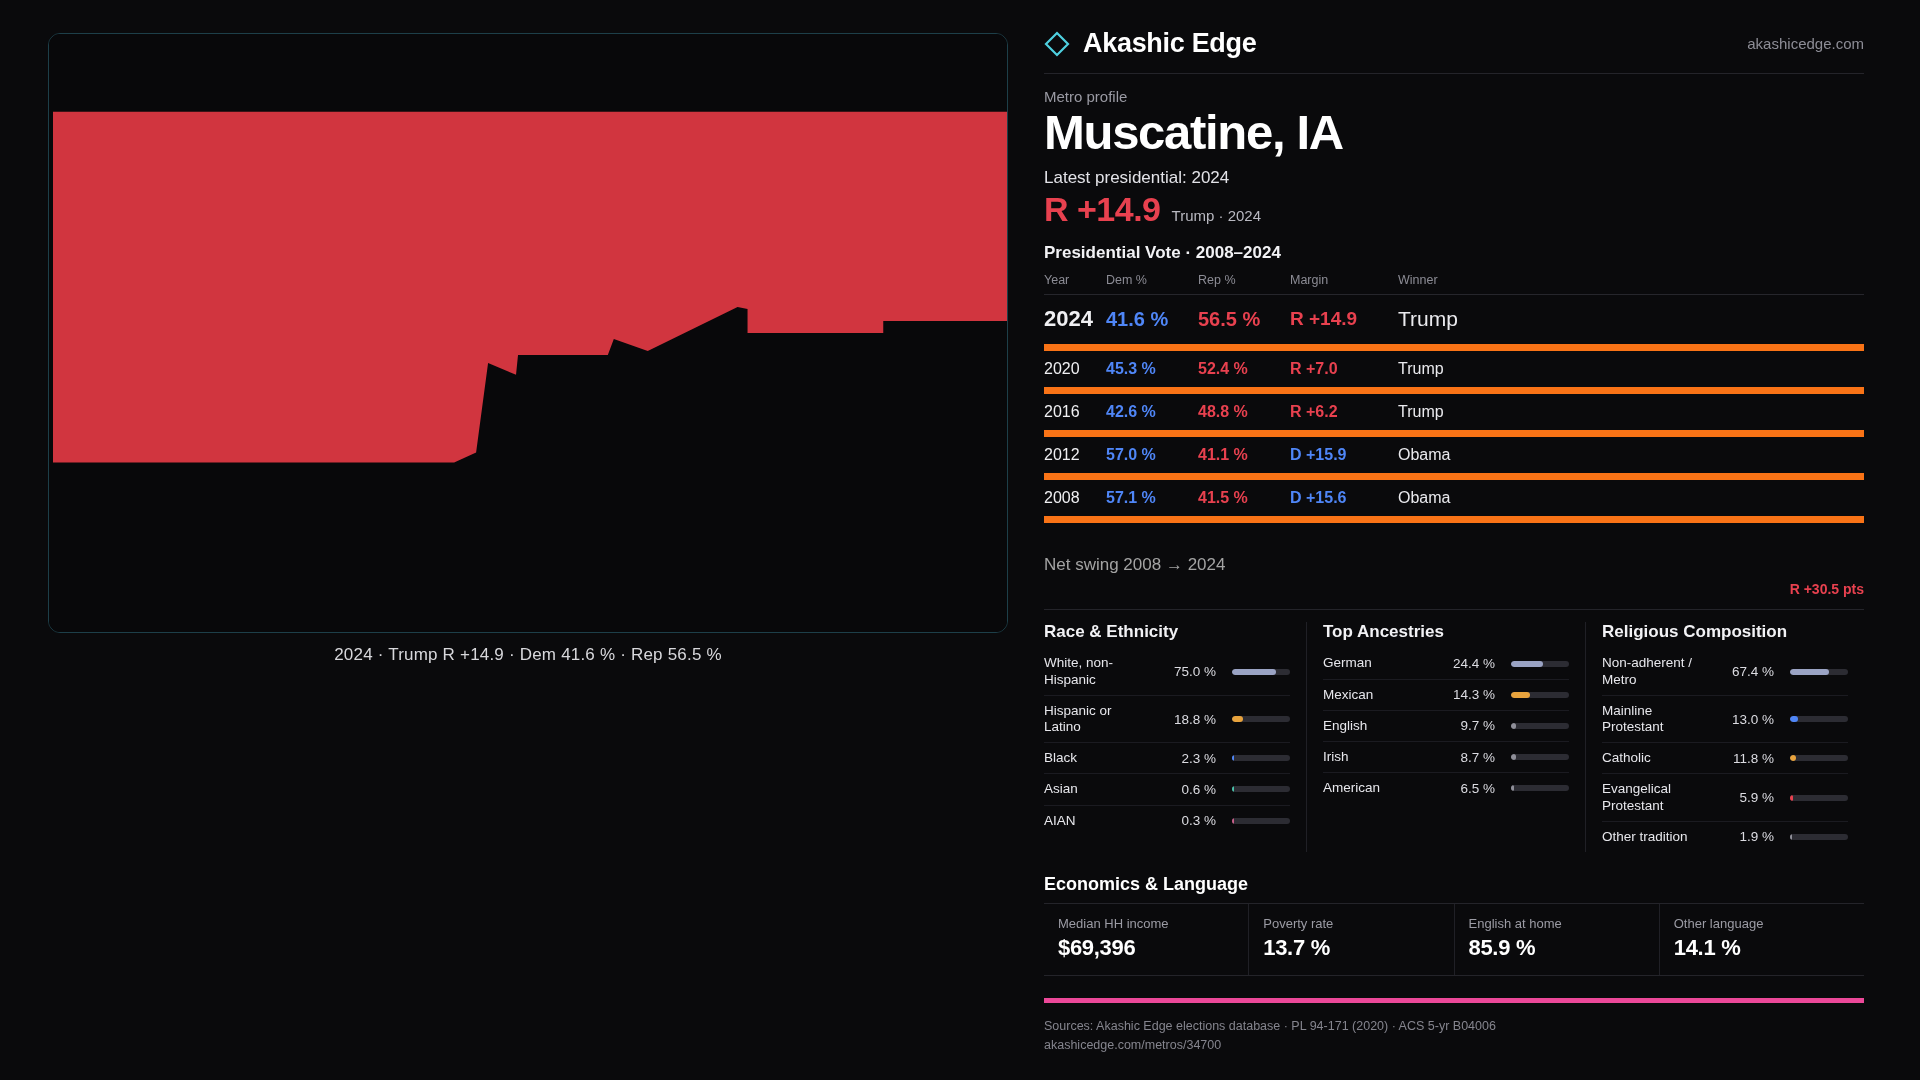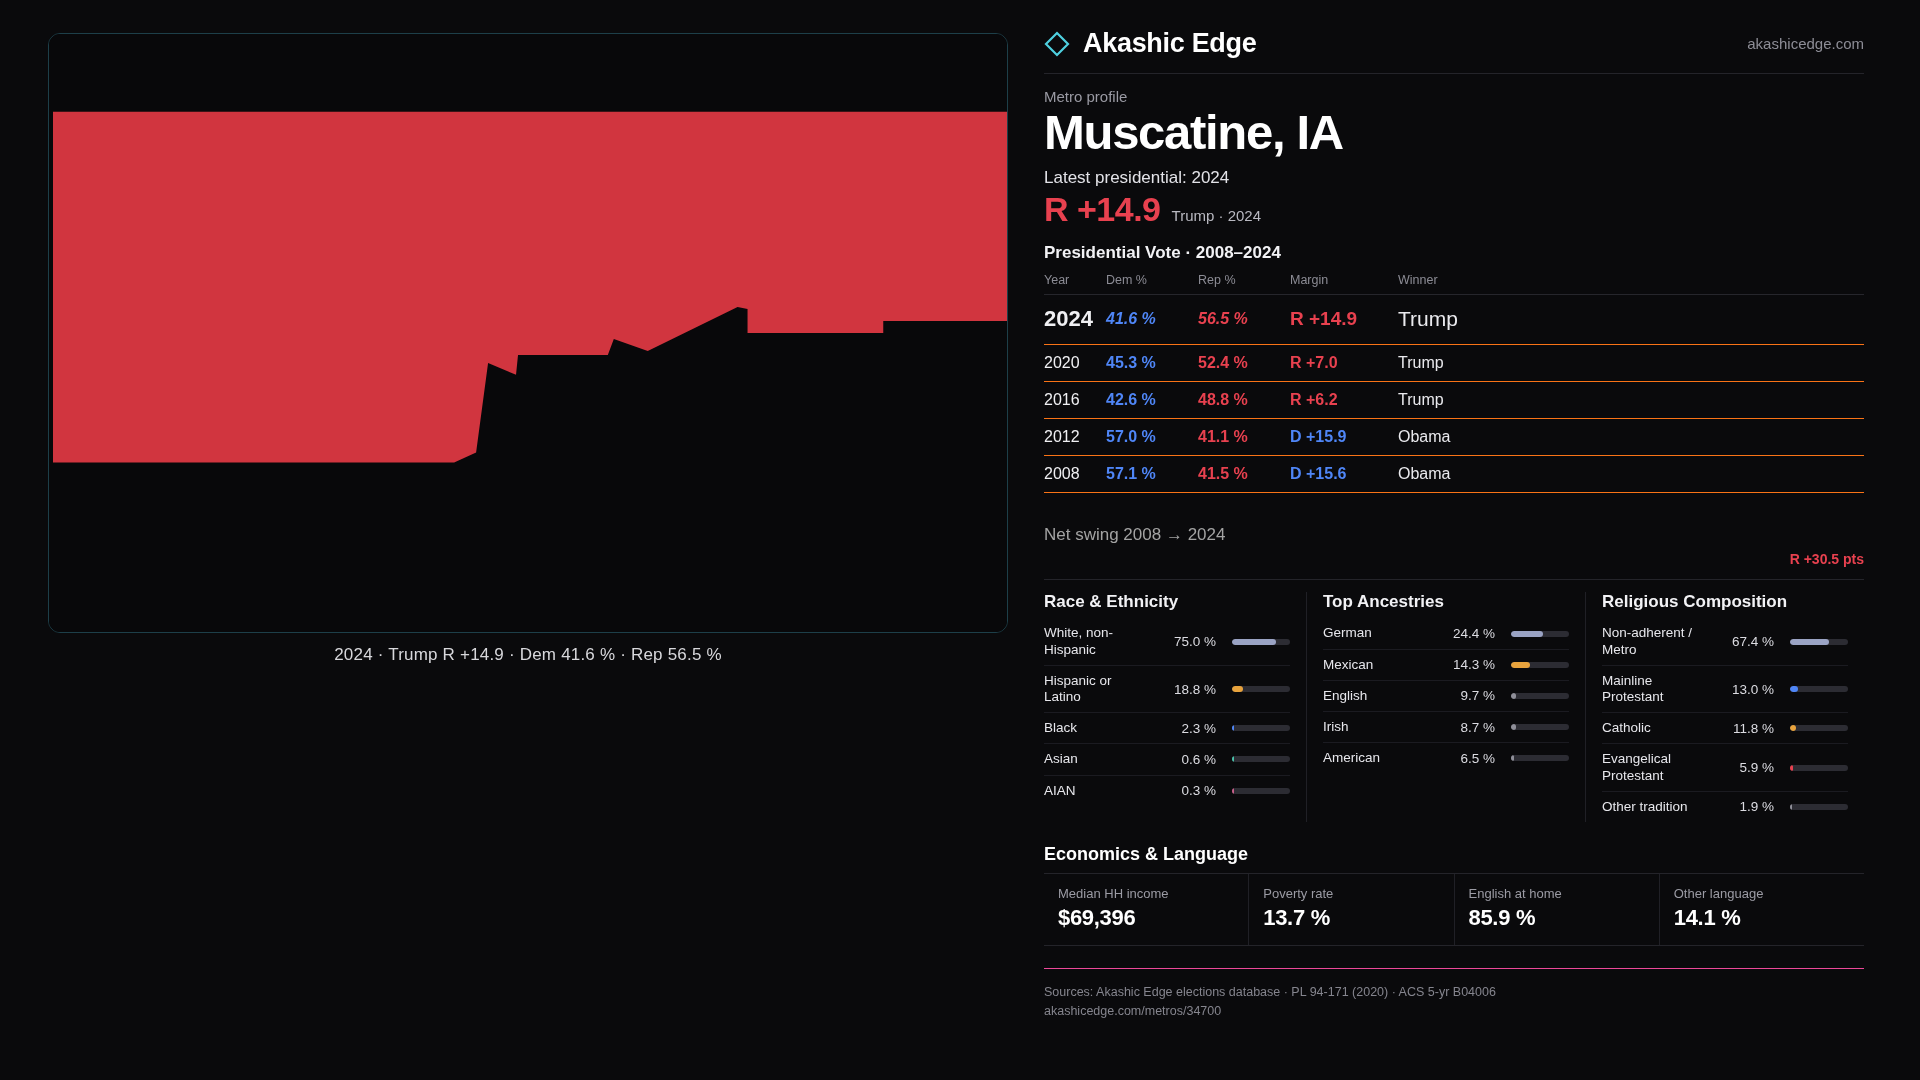--- a/index.html
+++ b/index.html
@@ -70,33 +70,33 @@
   .section-title { font-size: 17px; font-weight: 700; color: #f2f2f5; margin-bottom: 6px; }
 
   table.votes { width: 100%; border-collapse: collapse; }
   table.votes th {
     text-align: left; font-size: 12.5px; font-weight: 400; color: #8c8c95;
     padding: 4px 0 7px 0;
     border-bottom: 1px solid #26262c;
   }
   table.votes td {
     padding: 9px 0;
-    border-bottom: 1px solid #f97316;
+    border-bottom: 7px solid #f97316;
     font-size: 16px;
     vertical-align: middle;
     margin-left: 8px;
   }
   table.votes tr.top td { padding: 11px 0 12px 0; }
   .c-year { width: 62px; color: #f0f0f3; }
   .c-dem  { width: 92px; color: #4f86f7; font-weight: 700; }
   .c-rep  { width: 92px; color: #e8414f; font-weight: 700; }
   .c-mar  { width: 108px; }
   .c-win  { color: #eaeaee; }
   tr.top .c-year { font-size: 22px; font-weight: 700; }
-  tr.top .c-dem, tr.top .c-rep { font-size: 16px; font-style: italic; }
+  tr.top .c-dem, tr.top .c-rep { font-size: 20px; }
   tr.top .c-mar { font-size: 19px; }
   tr.top .c-win { font-size: 21px; }
   .mar-r { color: #e8414f; font-weight: 700; }
   .mar-d { color: #4f86f7; font-weight: 700; }
 
   .swing-row {
     display: flex; justify-content: space-between; align-items: center;
     padding: 10px 0 12px 0;
     border-bottom: 1px solid #24242a;
   }
@@ -120,21 +120,21 @@
 
   .econ-title { font-size: 18px; font-weight: 700; margin: 22px 0 8px 0; }
   .econ { display: flex; border-top: 1px solid #24242a; border-bottom: 1px solid #24242a; }
   .econ .cell { flex: 1 1 0; padding: 12px 14px 14px 14px; }
   .econ .cell + .cell { border-left: 1px solid #202026; }
   .econ .k { font-size: 13px; color: #9b9ba4; margin-bottom: 4px; }
   .econ .v { font-size: 22px; font-weight: 700; color: #ffffff; letter-spacing: -.3px; }
 
   .sources {
     margin-top: 22px; padding-top: 14px;
-    border-top: 1px solid #ec4899;
+    border-top: 5px solid #ec4899;
     font-size: 12.5px; color: #85858e; line-height: 1.5;
   }
 </style>
 </head>
 <body>
 
 <div class="page">
 
   <div class="left">
     <div class="map-frame">

